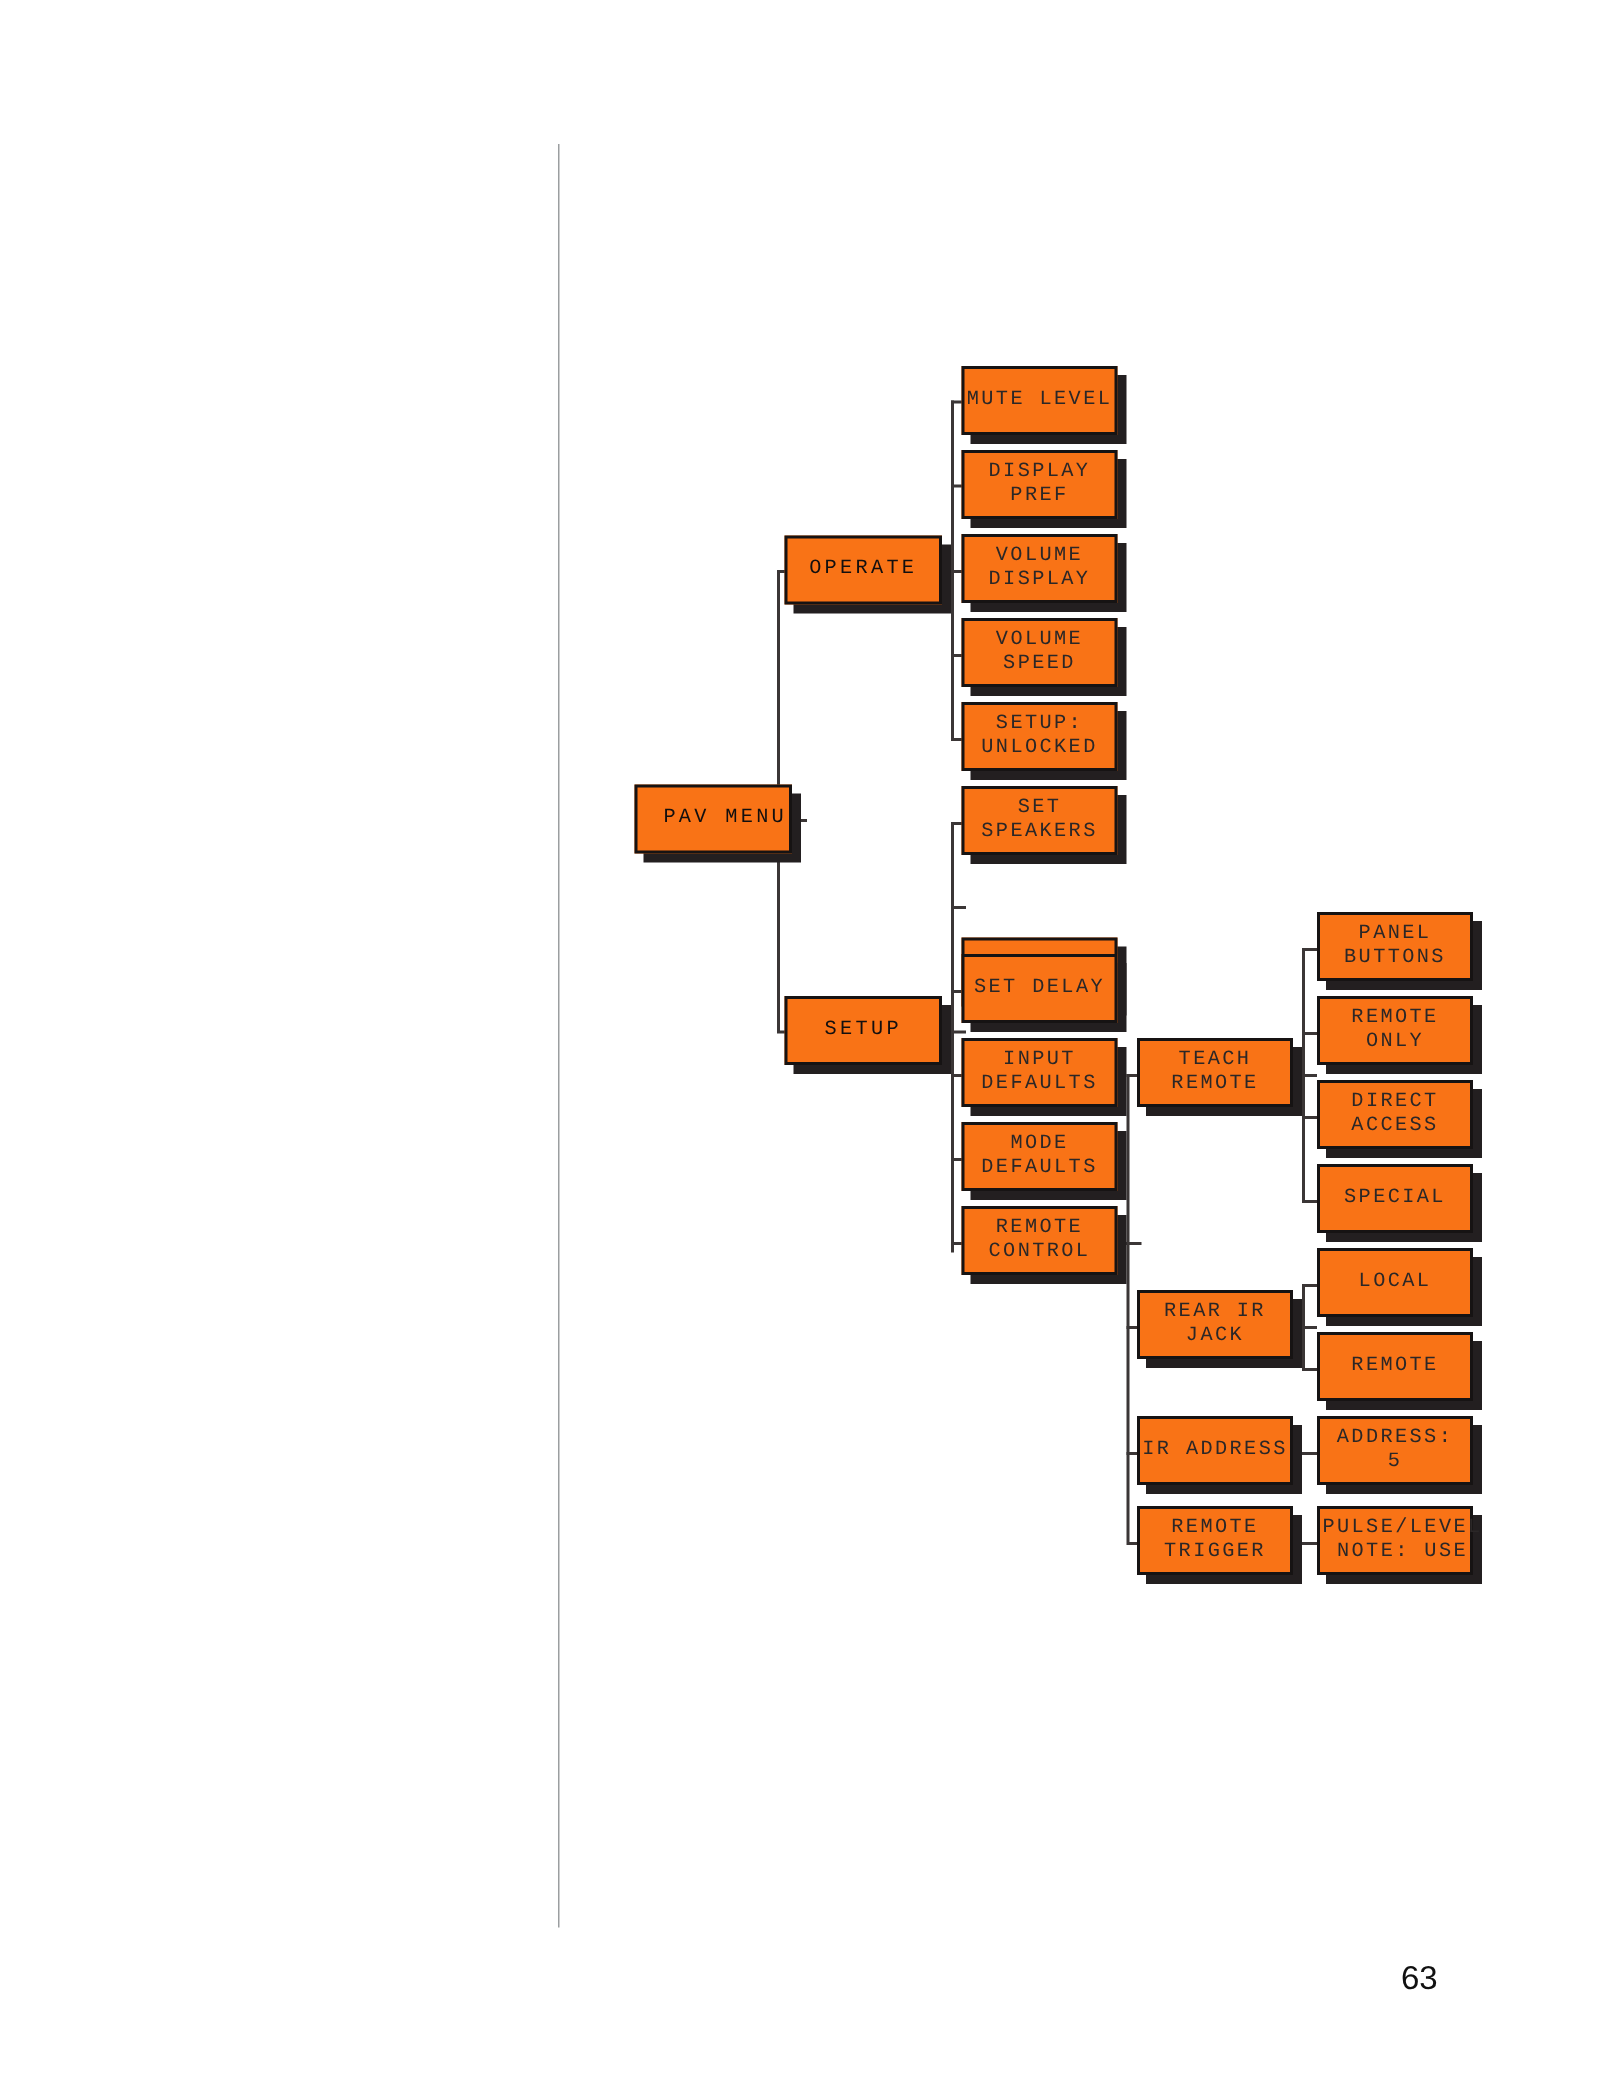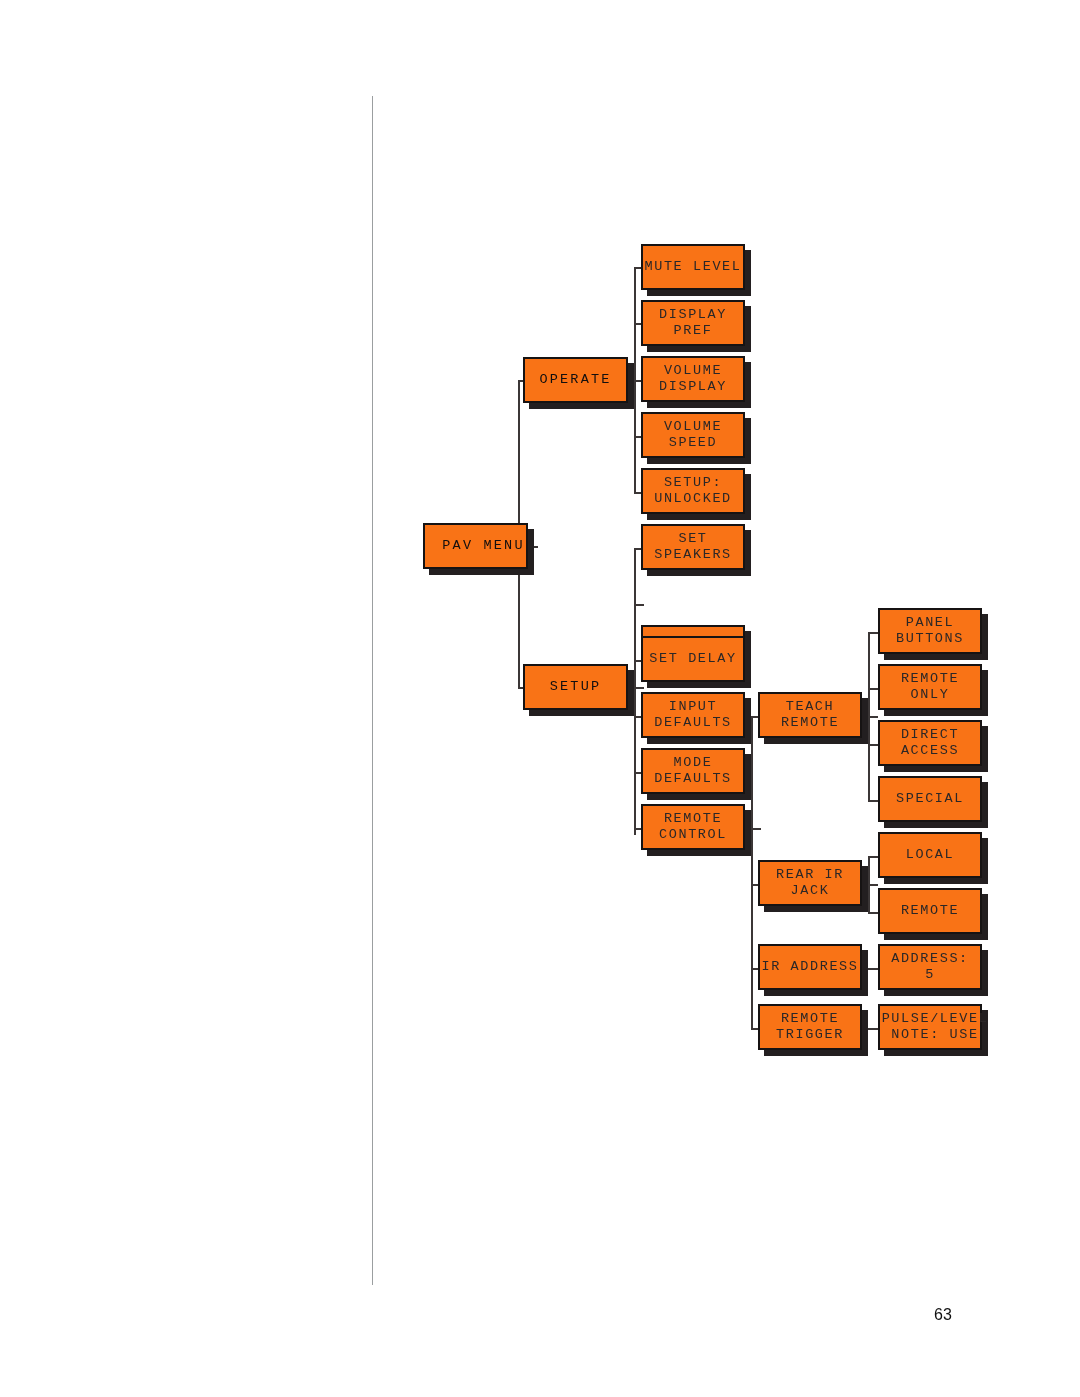--- a/index.html
+++ b/index.html
@@ -31,21 +31,21 @@
     letter-spacing:-1.1px;
     color:#0b0b0b;
     white-space:nowrap;
   }
 
   
   .folio{
     position:absolute;
     left:934px;top:1306px;
     font-family:"Liberation Sans", sans-serif;
-    font-size:16px;
+    font-size:22px;
     color:#111;
   }
 
   
   .diagram{position:absolute;left:0;top:0;width:1080px;height:1397px;}
 
   
   .ln{position:absolute;background:#3b3636;}
   .ln.v{width:2px;}
   .ln.h{height:2px;}

